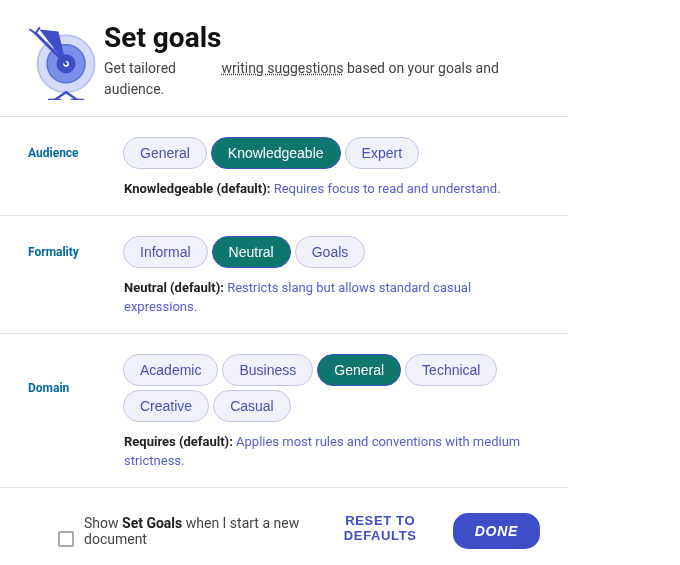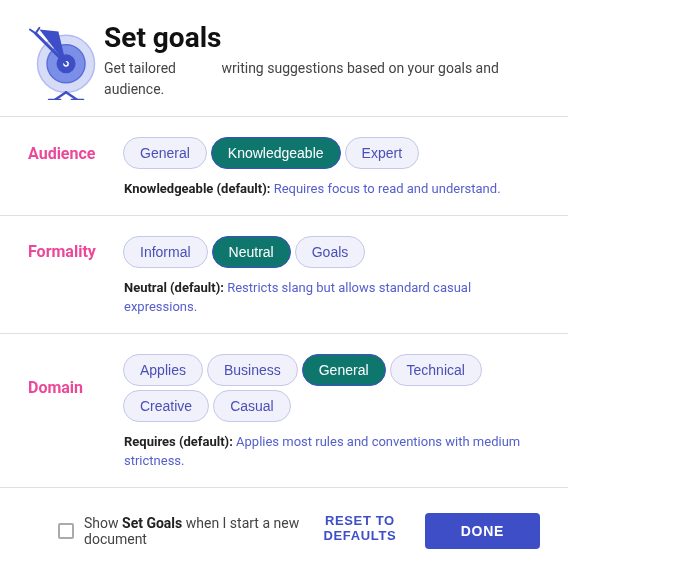--- a/index.html
+++ b/index.html
@@ -29,39 +29,40 @@
       font-weight: 700;
       color: #111;
       margin-bottom: 4px;
     }
     .header-subtitle {
       font-size: 14px;
       color: #444;
       line-height: 1.5;
     }
     .header-subtitle span {
+      text-decoration: underline;
       text-decoration-style: dotted;
       margin-left: 42px;
     }
     
     .section {
       display: flex;
       flex-direction: column;
       padding: 20px 28px 16px 28px;
       border-bottom: 1px solid #e0e0e0;
     }
     .section-row {
       display: flex;
       align-items: center;
       margin-bottom: 10px;
     }
     .section-label {
-      font-size: 16px;
-      font-weight: 700;
-      color: #ec4899;
+      font-size: 12px;
+      font-weight: 700;
+      color: #0369a1;
       width: 95px;
       flex-shrink: 0;
     }
     .btn-group {
       display: flex;
       gap: 4px;
       flex-wrap: wrap;
     }
     .btn {
       padding: 7px 16px;
@@ -96,21 +97,21 @@
     
     .footer {
       display: flex;
       align-items: center;
       justify-content: space-between;
       padding: 16px 28px;
       margin-top: auto;
     }
     .footer-left {
       display: flex;
-      align-items: center;
+      align-items: flex-end;
       gap: 10px;
       padding-left: 30px;
     }
     .checkbox {
       width: 16px;
       height: 16px;
       border: 2px solid #aaa;
       background: #fff;
       flex-shrink: 0;
       cursor: pointer;
@@ -138,27 +139,28 @@
       font-weight: 700;
       text-transform: uppercase;
       letter-spacing: 0.05em;
       cursor: pointer;
       padding: 0;
     }
     .done-btn {
       background: #3d4ec6;
       color: #fff;
       border: none;
-      border-radius: 4px;
-      padding: 10px 36px;
+      border-radius: 15px;
+      padding: 10px 22px;
       font-size: 14px;
       font-weight: 700;
       letter-spacing: 0.05em;
       text-transform: uppercase;
       cursor: pointer;
+      font-style: italic;
     }
     
     .target-icon {
       width: 80px;
       height: 80px;
     }
   </style>
 </head>
 <body>
 
@@ -223,21 +225,21 @@
     <div class="section-description">
       <strong>Neutral (default):</strong>
       <span> Restricts slang but allows standard casual expressions.</span>
     </div>
   </div>
 
   <div class="section">
     <div class="section-row">
       <div class="section-label">Domain</div>
       <div class="btn-group">
-        <button class="btn">Applies</button>
+        <button class="btn">Academic</button>
         <button class="btn">Business</button>
         <button class="btn active">General</button>
         <button class="btn">Technical</button>
         <button class="btn">Creative</button>
         <button class="btn">Casual</button>
       </div>
     </div>
     <div class="section-description">
       <strong>Requires (default):</strong>
       <span> Applies most rules and conventions with medium strictness.</span>

